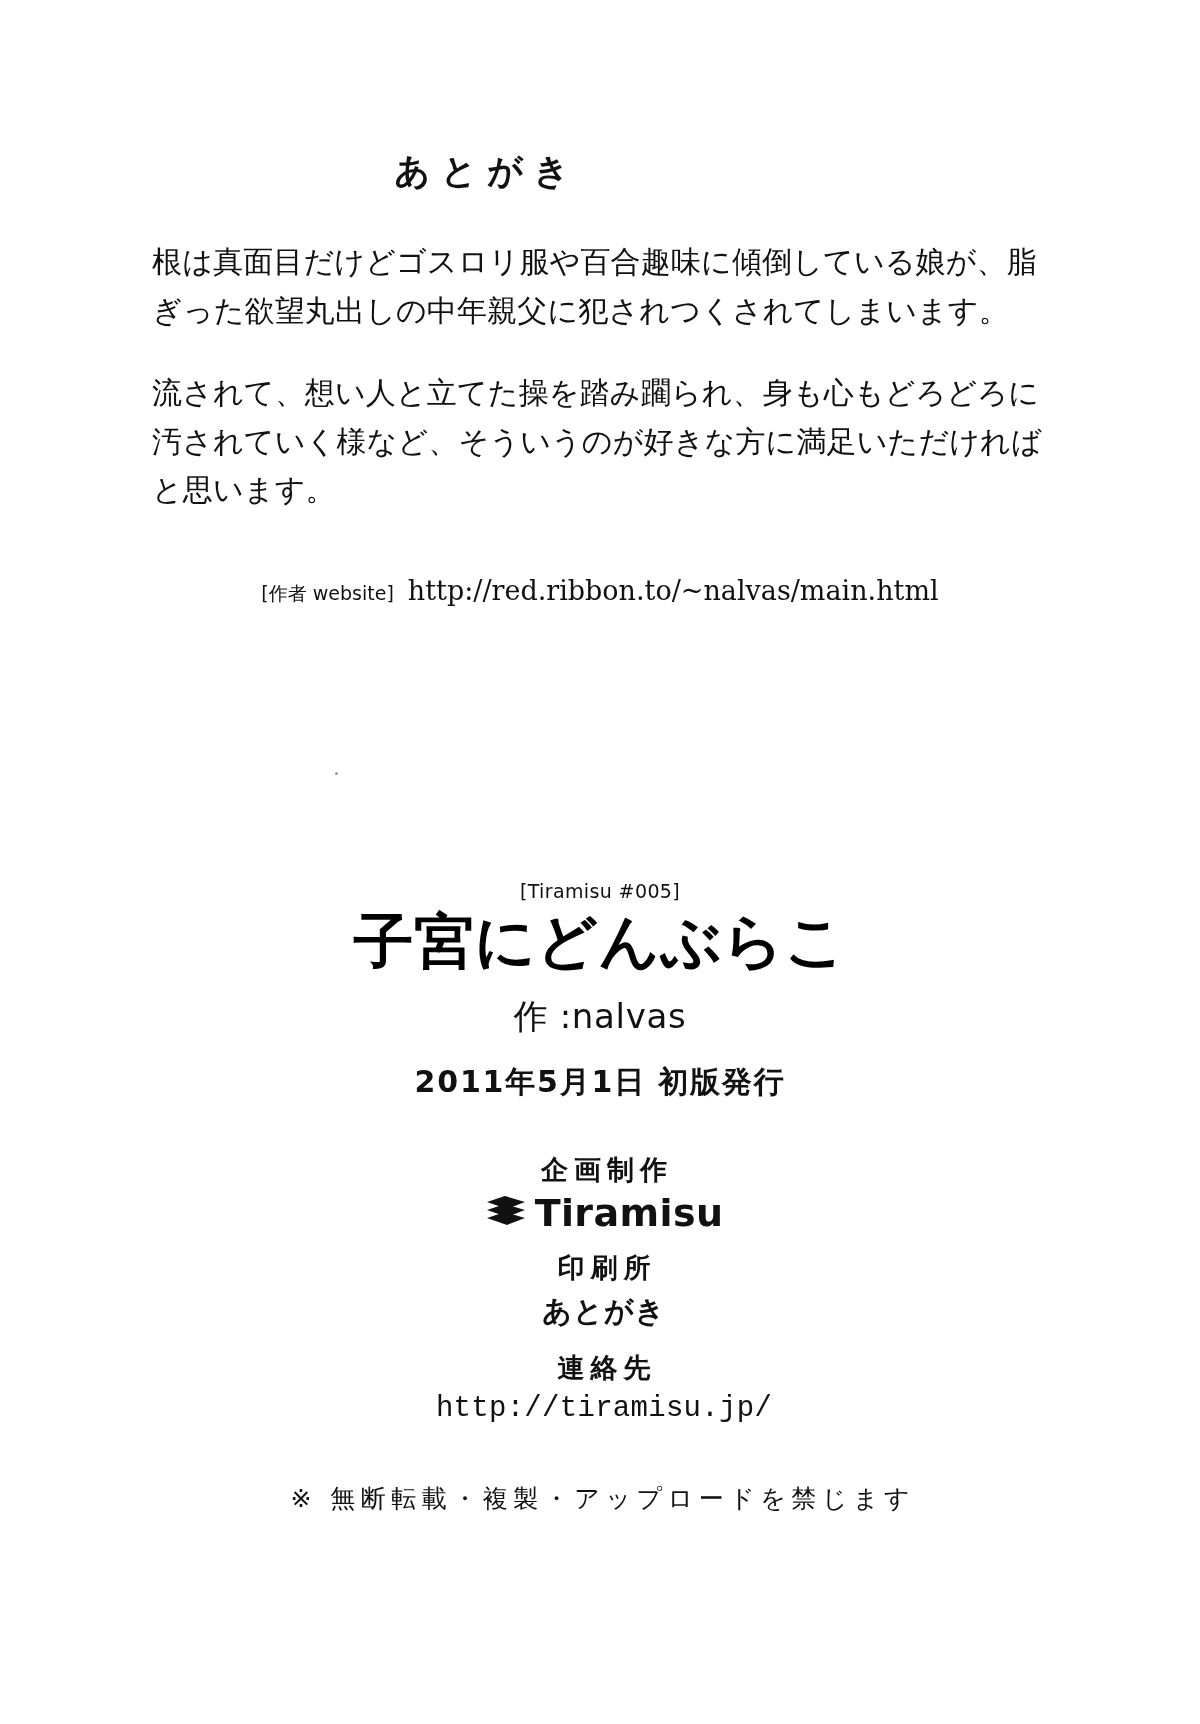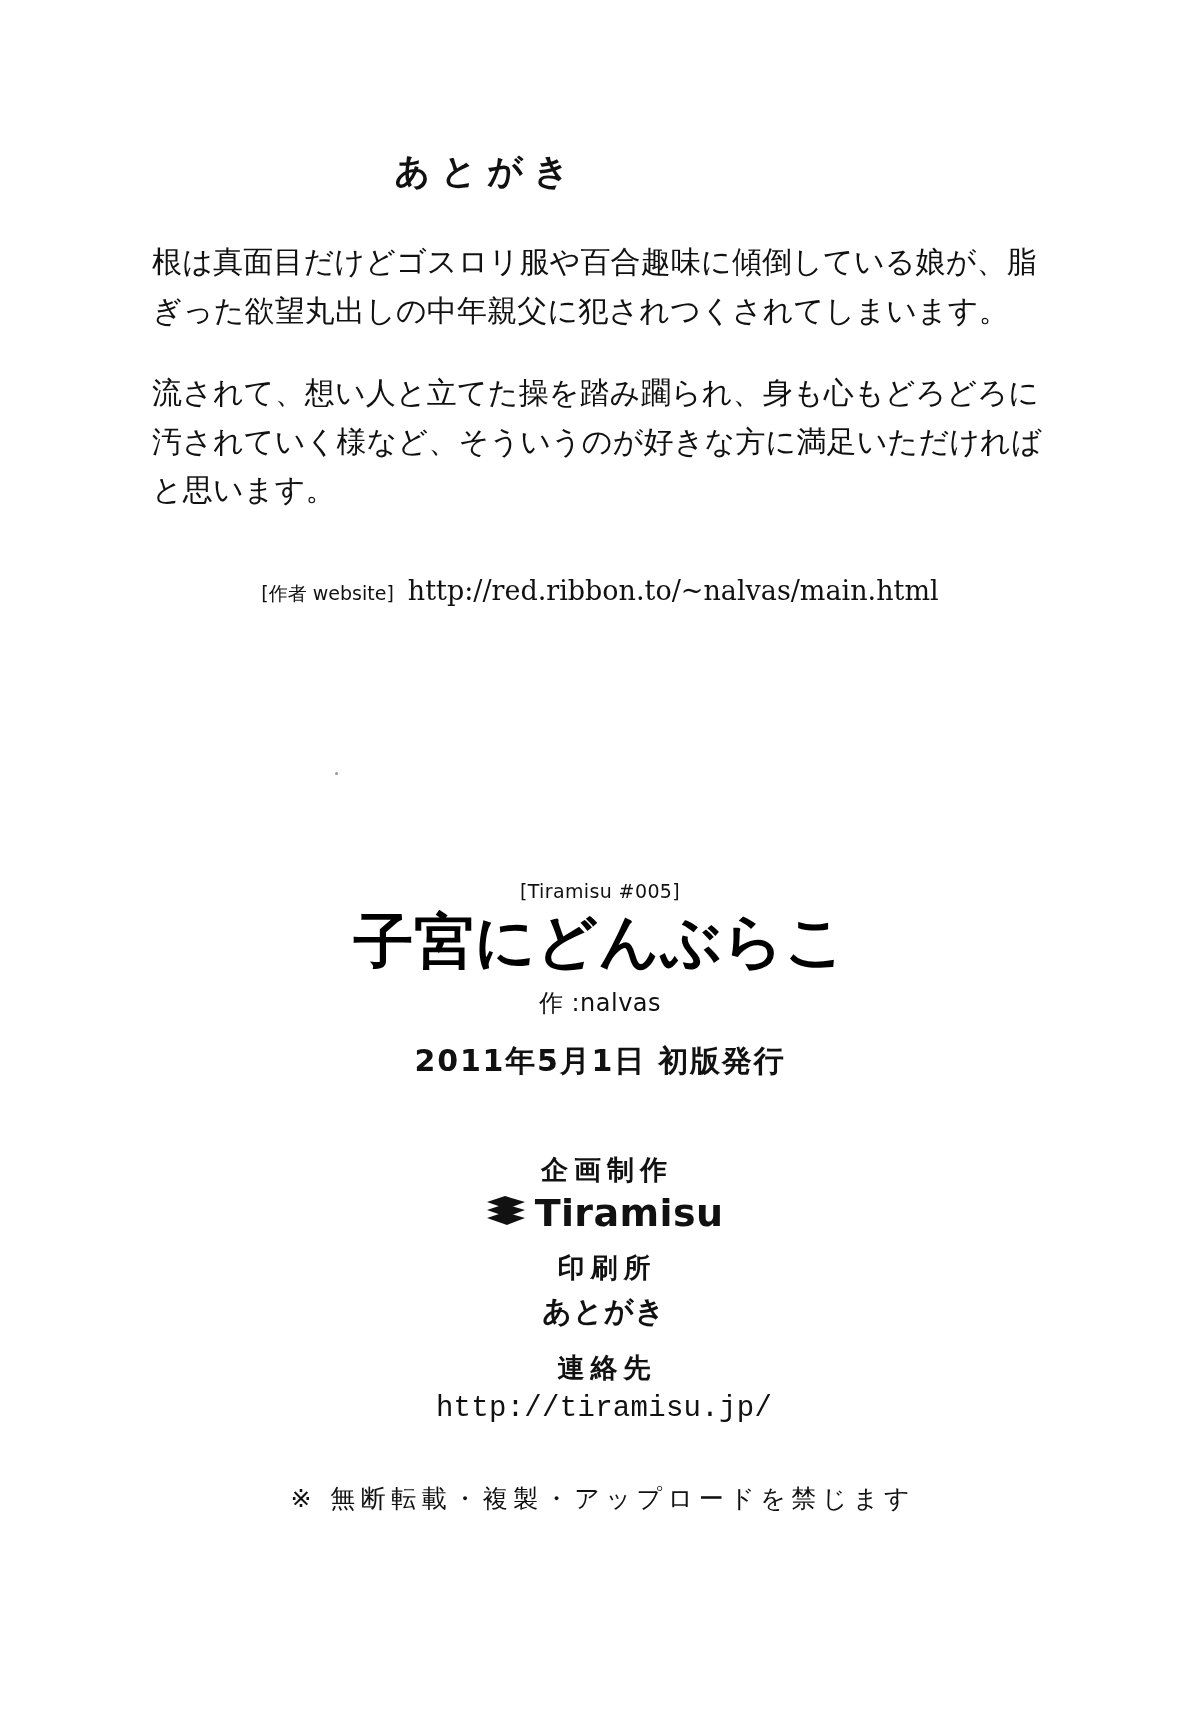--- a/index.html
+++ b/index.html
@@ -94,22 +94,22 @@
     margin-bottom: 6px;
   }
   .book-title {
     font-size: 60px;
     font-weight: 700;
     letter-spacing: 0.01em;
     color: #000;
     line-height: 1.12;
   }
   .author-line {
-    margin-top: 12px;
-    font-size: 24px;
+    margin-top: 19px;
+    font-size: 34px;
     color: #111;
     letter-spacing: 0.02em;
   }
   .pub-date {
     margin-top: 22px;
     font-size: 30px;
     font-weight: 700;
     letter-spacing: 0.06em;
     color: #111;
   }

